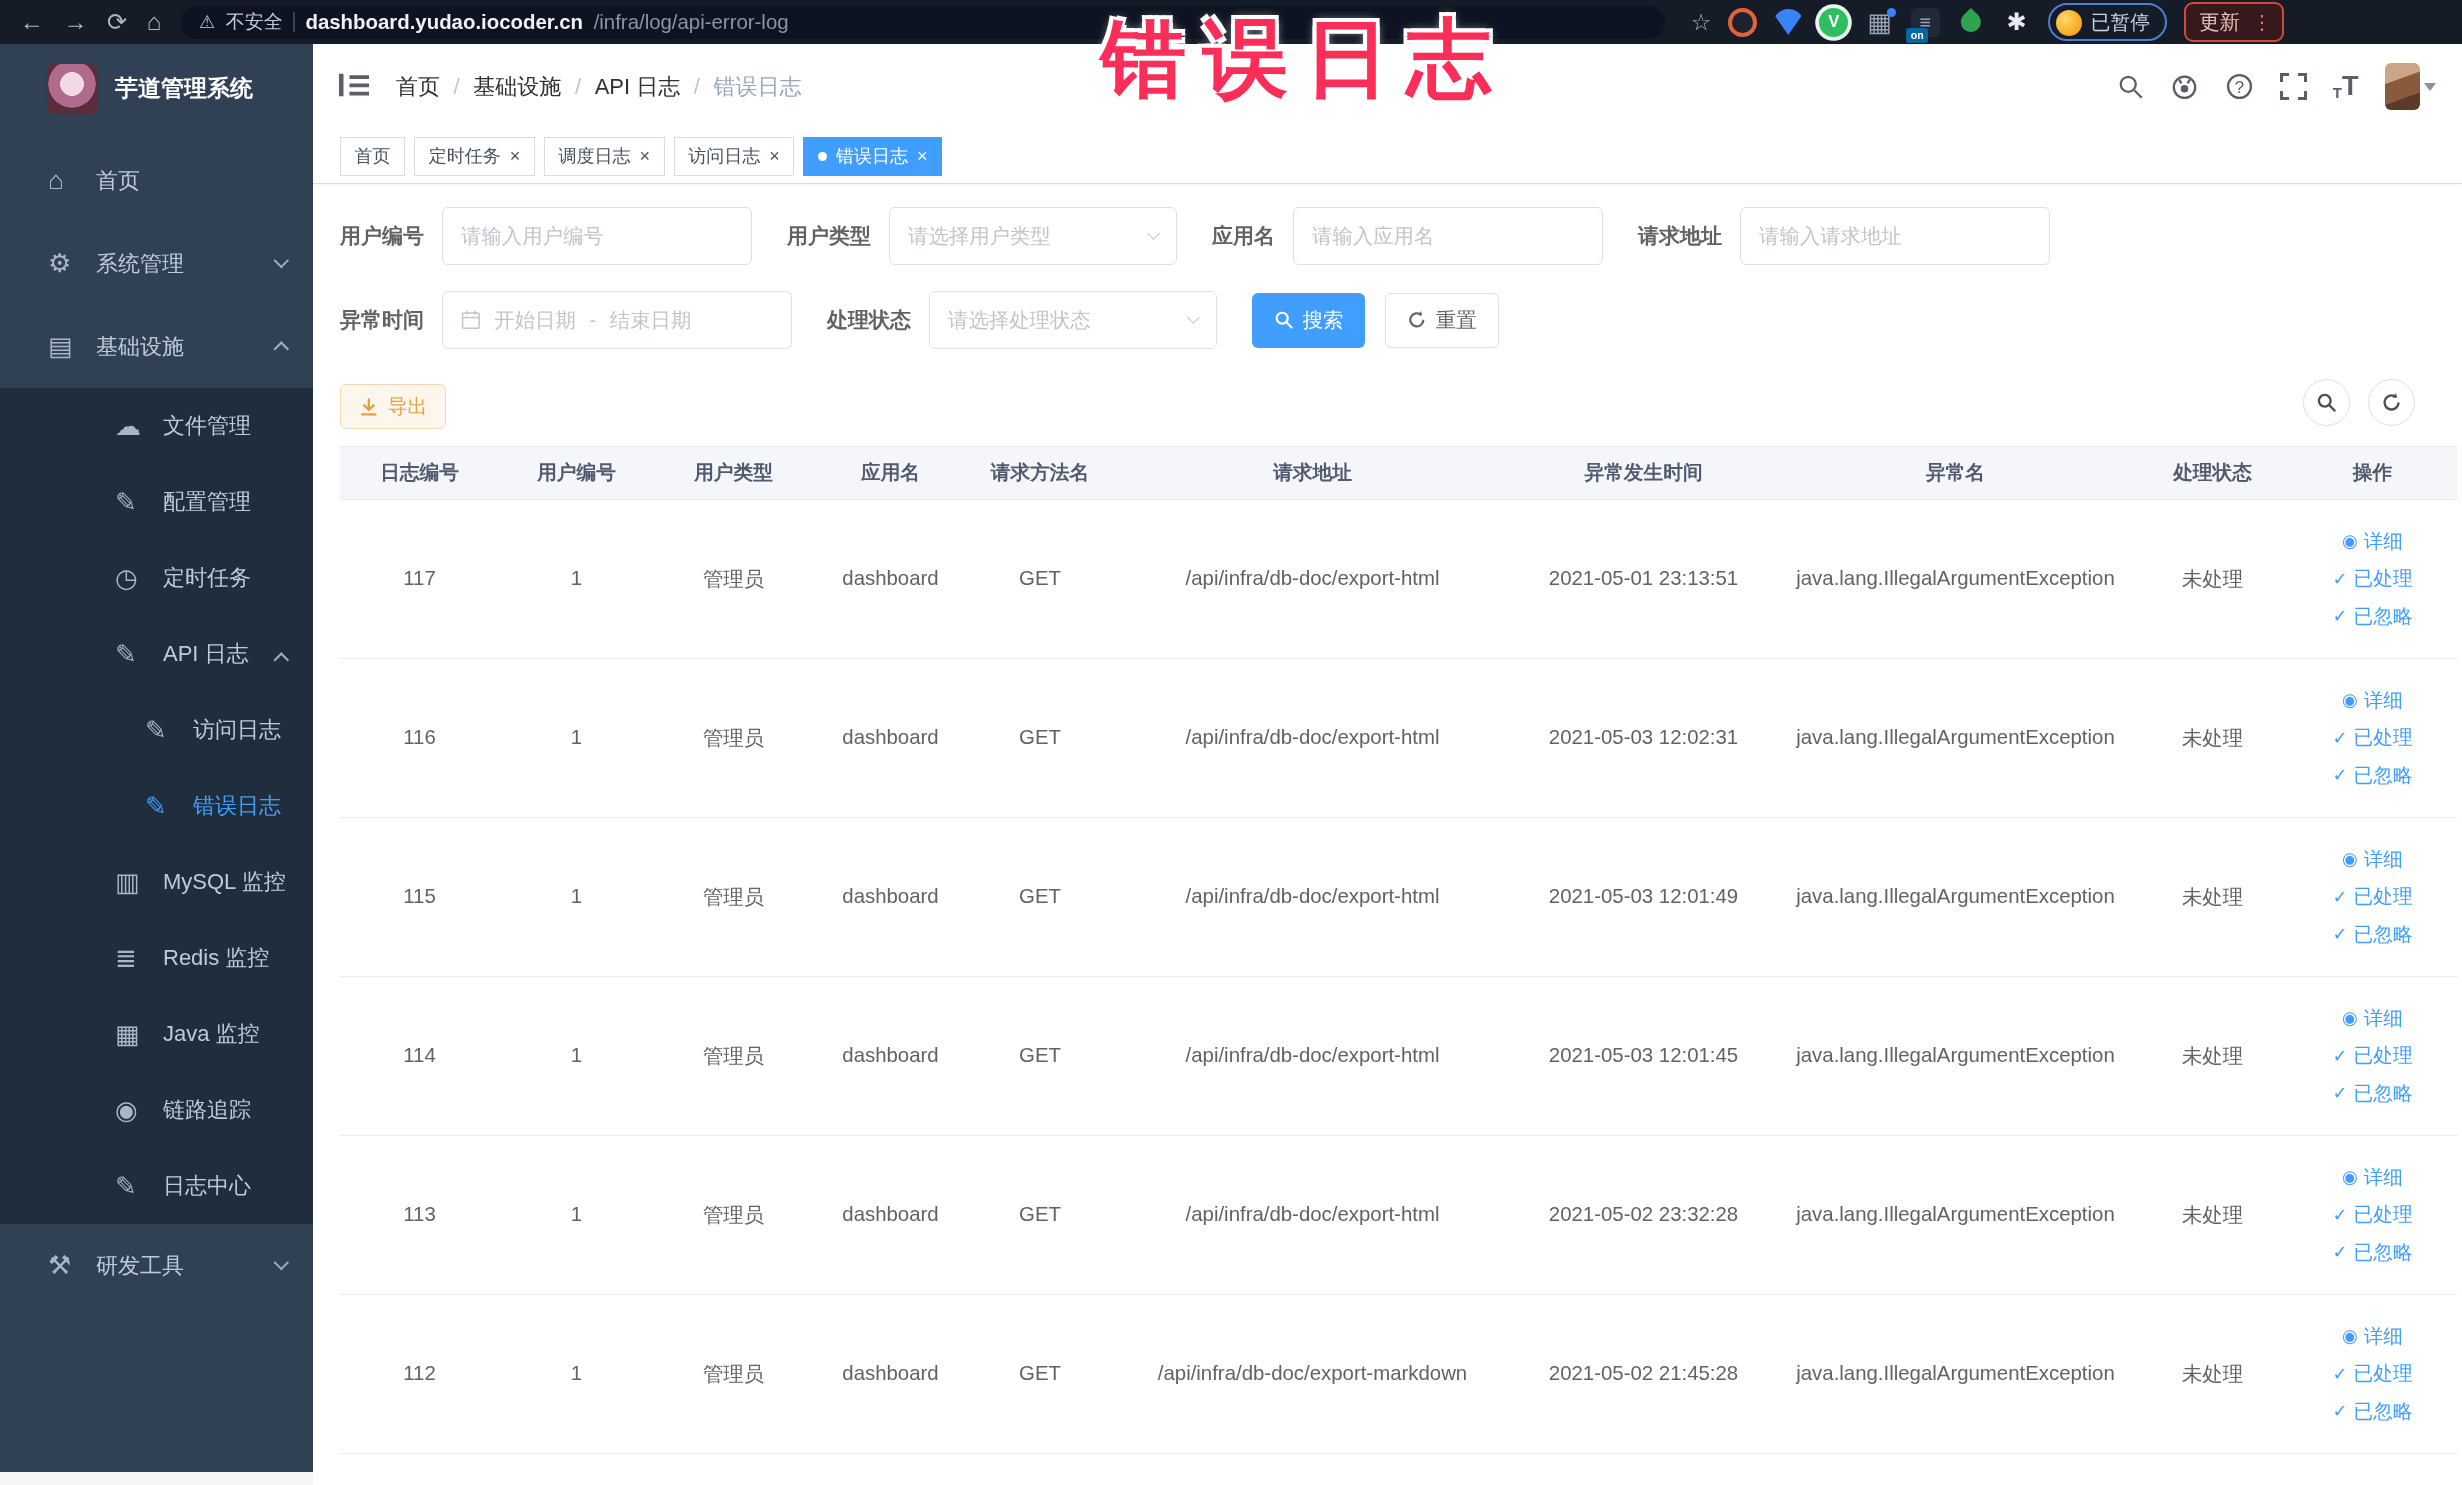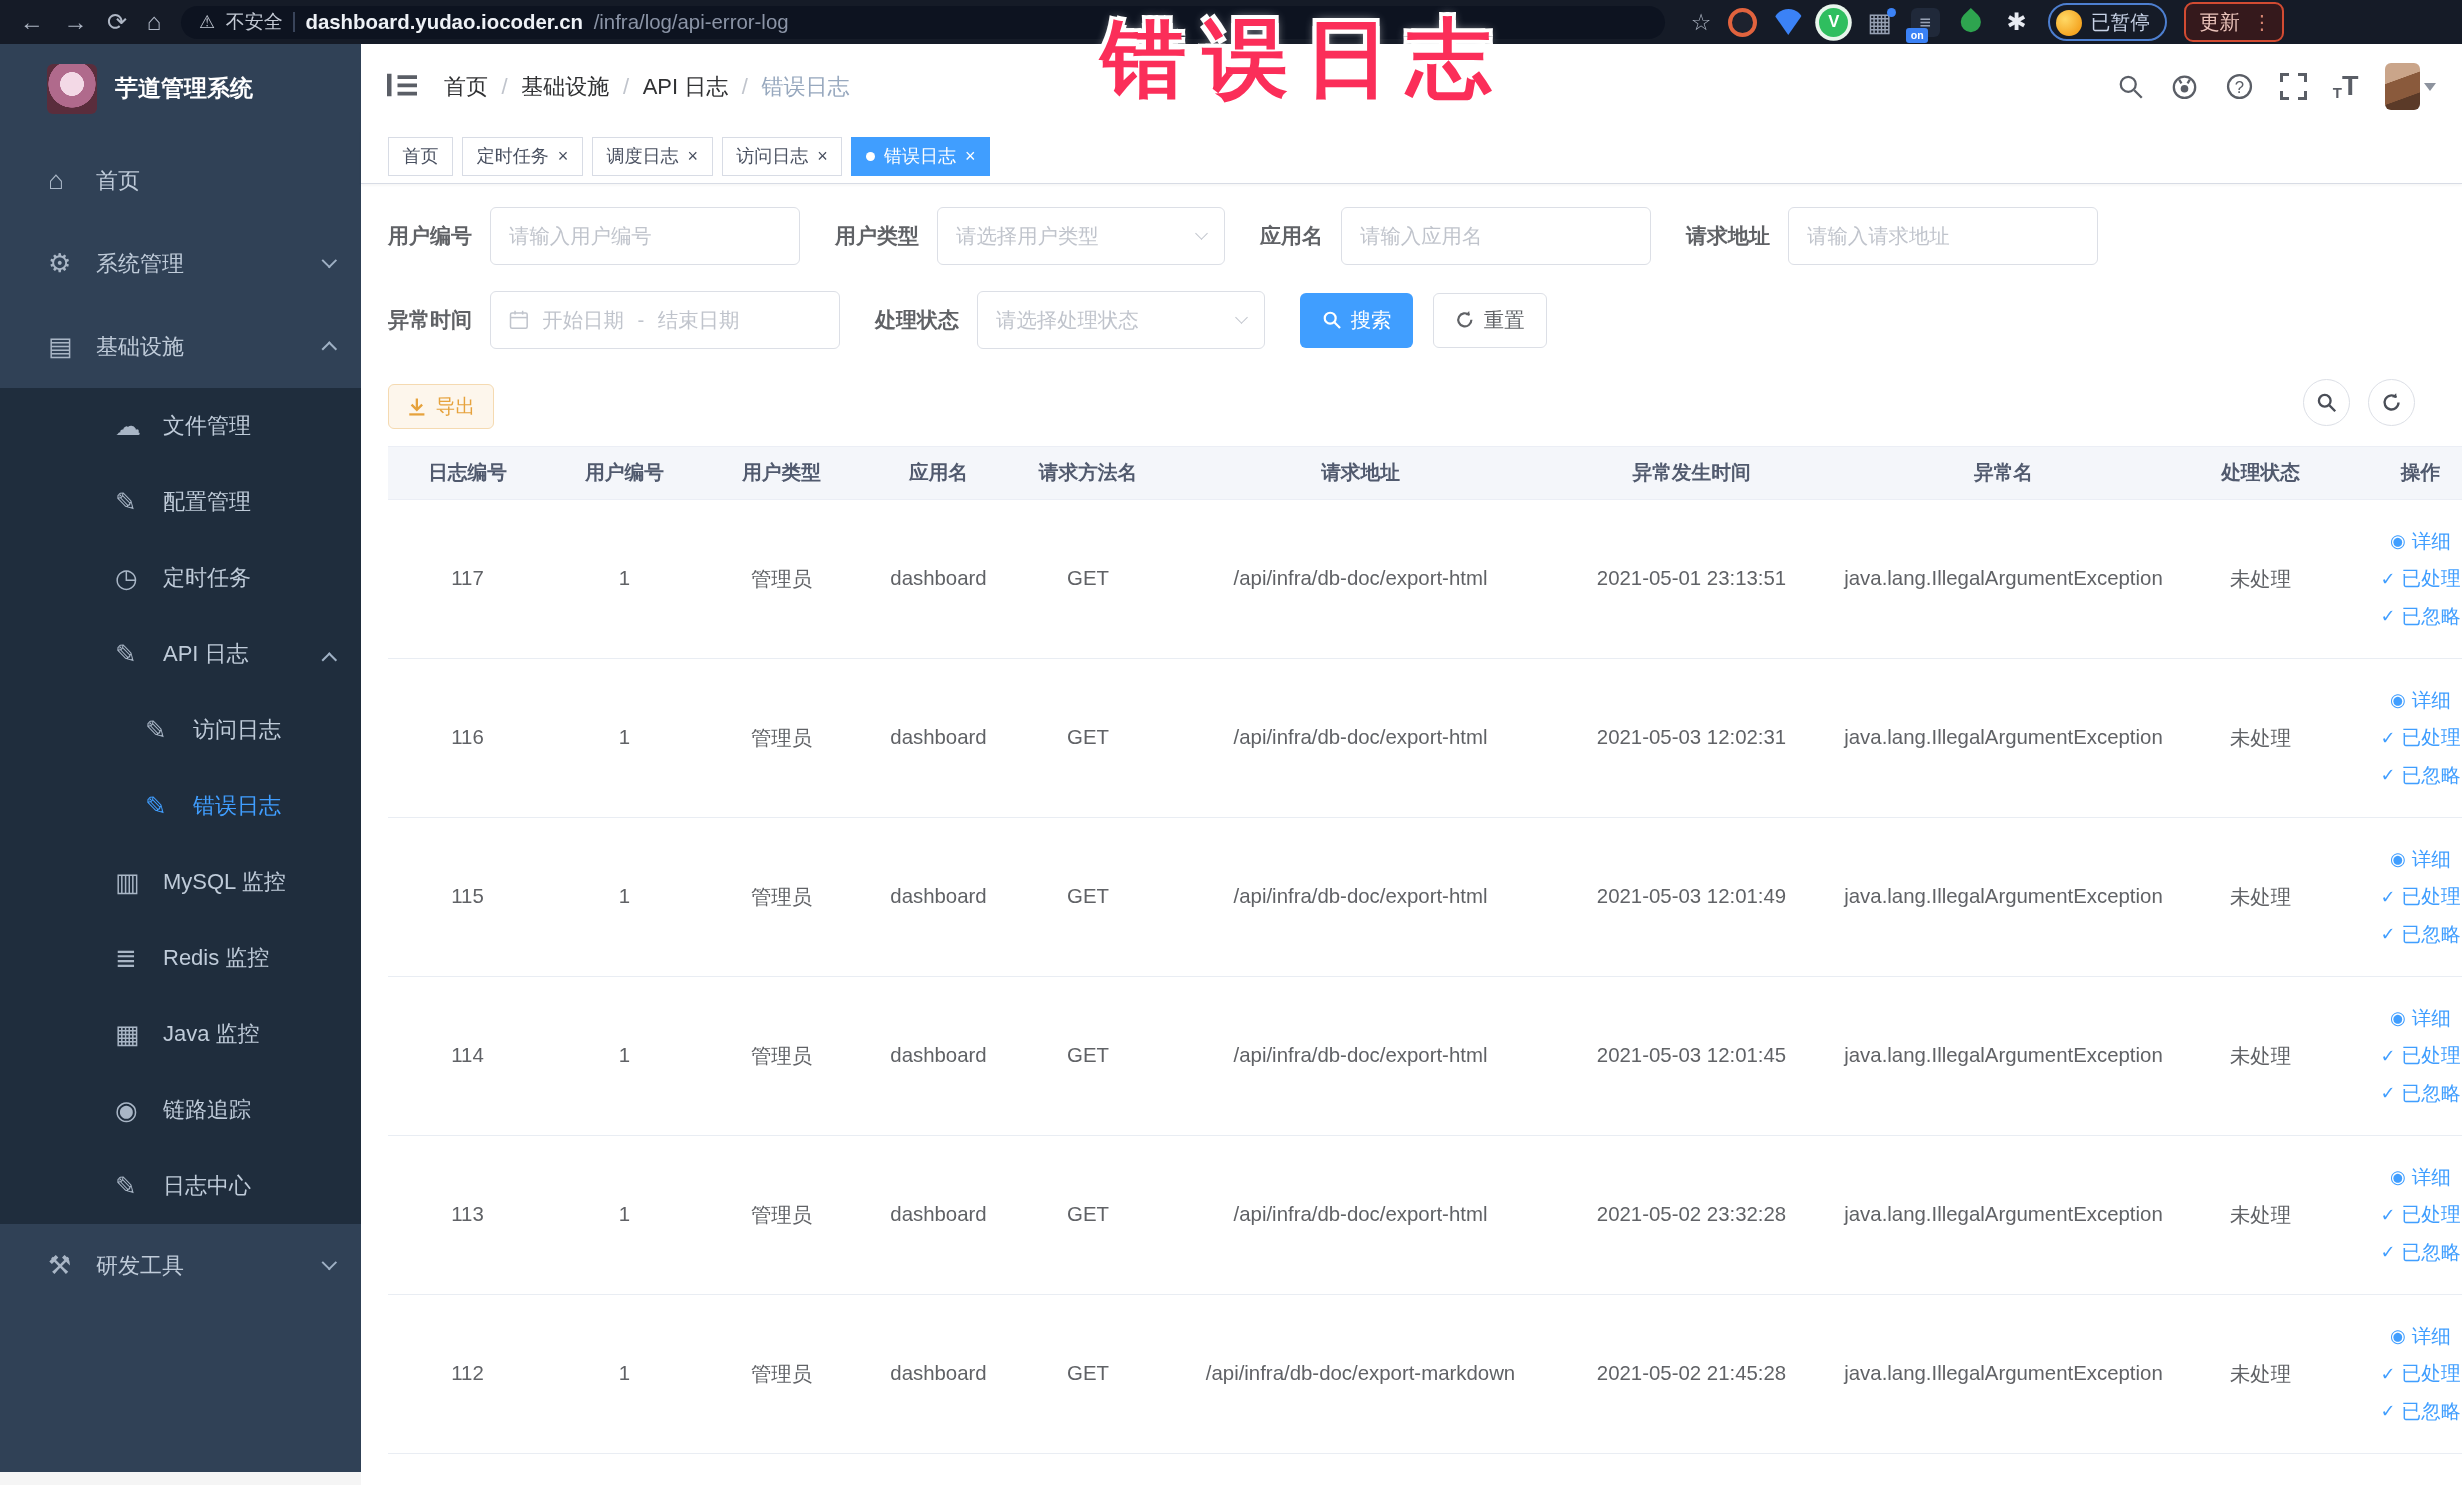--- a/index.html
+++ b/index.html
@@ -20,40 +20,40 @@
   .bar-right { display:flex; align-items:center; gap:16.7px; margin-left:6px; }
   .star { font-size:23px; color:#aeb6c4; }
   .ext { width:29px; height:29px; border-radius:50%; display:flex; align-items:center;
     justify-content:center; font-size:16.7px; font-weight:bold; position:relative; }
   .ext-orange { border:4.5px solid #e1633e; background:#1d222e; }
   .ext-blue { background:#3b82f6; color:#fff; clip-path:polygon(50% 100%,0 20%,20% 0,80% 0,100% 20%); height:26px; }
   .ext-green { background:#2fbe5f; color:#fff; box-shadow:0 0 0 3.8px #e8f5ec; }
   .ext-grid { color:#97a1b4; font-size:26px; border-radius:4.5px; }
   .ext-grid .dot { position:absolute; top:0; right:-1.5px; width:9px; height:9px; background:#3b82f6; border-radius:50%; }
   .ext-dark { background:#20293a; border-radius:6px; color:#97a1b4; font-size:19.7px; }
-  .ext-dark .onpill { position:absolute; bottom:-6px; left:-4.5px; background:#3b82f6; color:#fff;
+  .ext-dark .onpill { position:absolute; bottom:-6px; left:-4.5px; background:#0369a1; color:#fff;
     font-size:10.6px; font-weight:bold; padding:1.5px 4.5px; border-radius:3px; }
   .leaf { width:19.7px; height:19.7px; background:#2ea44f; border-radius:0 50% 50% 50%; transform:rotate(45deg); }
   .ext-star { color:#e8ebf2; font-size:24px; }
   .paused-pill { display:flex; align-items:flex-end; gap:9px; border:2.3px solid #4d7fd0; border-radius:756px;
     padding:3.8px 15px 3.8px 6px; color:#c9d4e8; font-size:19.7px; }
   .emoji-face { width:26px; height:26px; border-radius:50%;
     background:radial-gradient(circle at 35% 35%, #ffd966, #f5a623 70%); }
   .update-btn { display:flex; align-items:center; gap:12px; border:2.3px solid #d24b32; border-radius:9px;
     background:#35191c; color:#eac3ba; font-size:20.4px; padding:3.8px 10.6px 3.8px 13.6px; }
   .kebab { color:#d98672; font-size:19.7px; letter-spacing:0; }
 
   
   .annotation { position:absolute; left:1101px; top:1.5px; z-index:99; font-size:85px; font-weight:bold;
     color:#fb2e59; letter-spacing:16.7px; white-space:nowrap;
     text-shadow:-3.8px -3.8px 0 #fff,3.8px -3.8px 0 #fff,-3.8px 3.8px 0 #fff,3.8px 3.8px 0 #fff,0 0 10.6px rgba(255,255,255,.9); }
 
   
   .app { display:flex; height:1442px; }
-  .sidebar { width:361px; background:#304156; display:flex; flex-direction:column; flex-shrink:0; }
+  .sidebar { width:313px; background:#304156; display:flex; flex-direction:column; flex-shrink:0; }
   .logo-row { display:flex; align-items:center; gap:18px; padding:19.7px 0 18px 47px; }
   .logo-img { width:50px; height:50px; border-radius:6px;
     background:radial-gradient(circle at 50% 40%, #f3d9e6 0 30%, #b06a8c 31% 60%, #5a2d3c 61%); }
   .logo-title { color:#fff; font-size:23px; font-weight:bold; }
   .menu { flex:1; padding-top:7.6px; }
   .menu-item { position:relative; height:83px; display:flex; align-items:center; color:#bfcbd9;
     font-size:22px; cursor:pointer; }
   .menu-item.sub { height:76px; background:#1f2d3d; }
   .menu-item.lvl1 { padding-left:48px; }
   .menu-item.lvl2 { padding-left:115px; }

